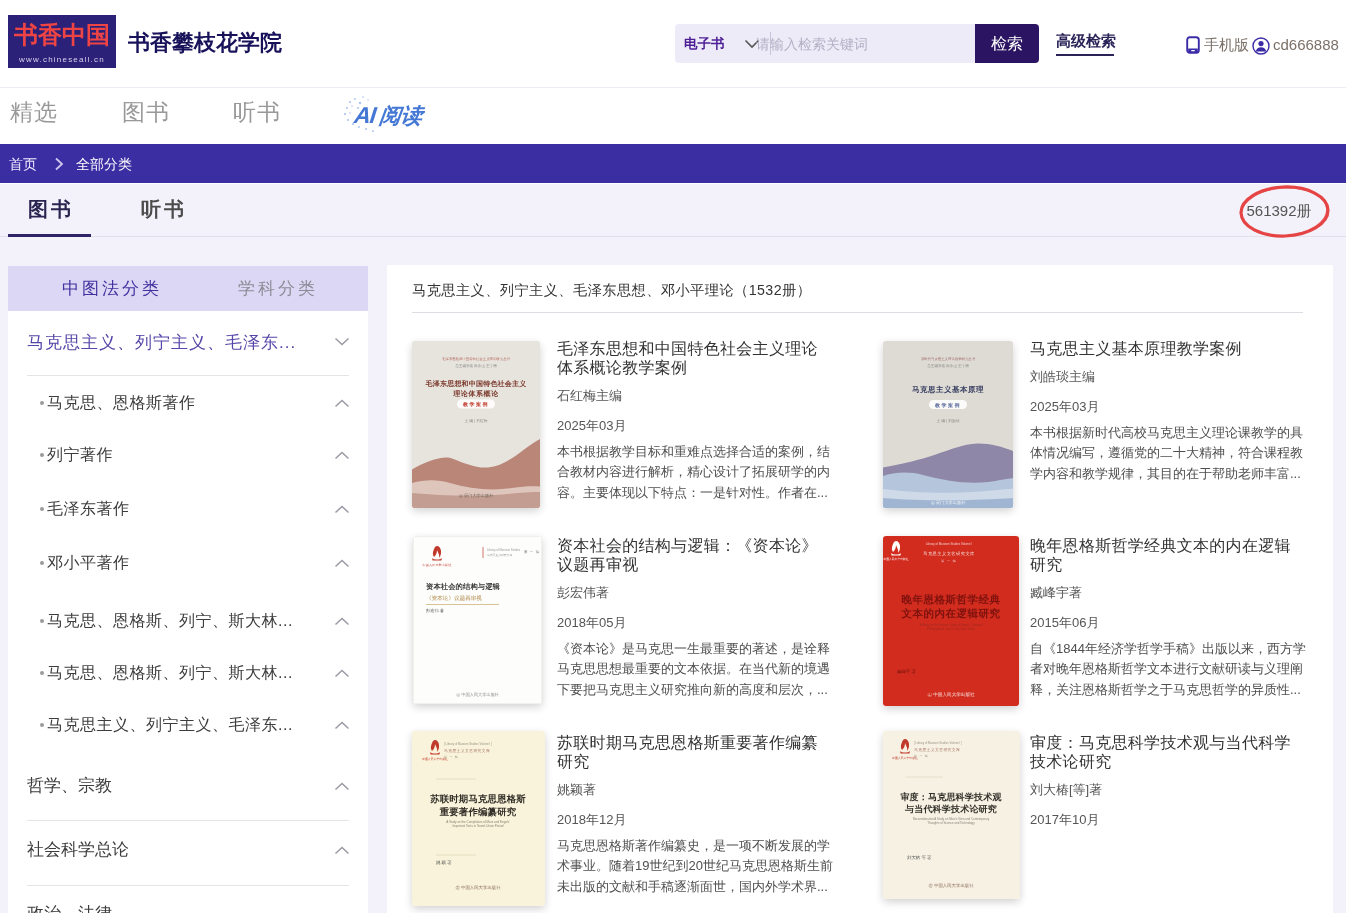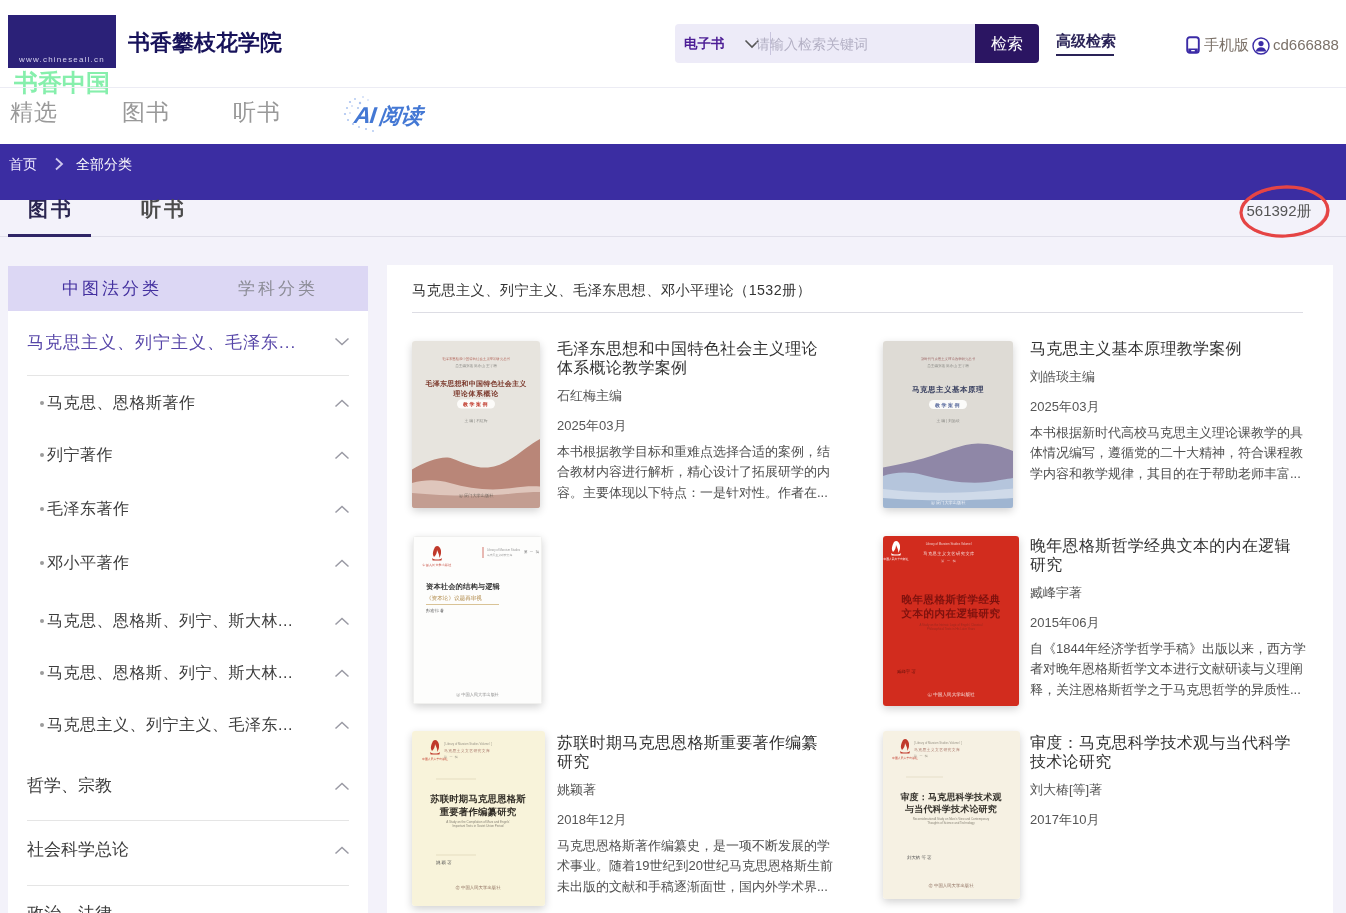--- a/index.html
+++ b/index.html
@@ -15,21 +15,21 @@
 .bs{font-size:13px;line-height:20.3px;color:#4f4f4f;}
 .cover{position:absolute;border-radius:3px;box-shadow:0 3px 8px rgba(0,0,0,0.18);}
 </style>
 </head>
 <body>
 <div id="page">
 
   <div class="abs" style="left:0;top:184px;width:1346px;height:729px;background:#f3f2fa;"></div>
 
   <div class="abs" style="left:8px;top:15px;width:108px;height:53px;background:#2b2178;">
-    <div class="t" style="left:4px;top:3px;width:100px;text-align:center;font-size:24px;line-height:34px;color:#86efac;font-weight:bold;letter-spacing:0px;font-family:'Liberation Serif',serif;margin-top:48px;">书香中国</div>
+    <div class="t" style="left:4px;top:3px;width:100px;text-align:center;font-size:24px;line-height:34px;color:#ef4444;font-weight:bold;letter-spacing:0px;font-family:'Liberation Serif',serif;">书香中国</div>
     <div class="t" style="left:0;top:40px;width:108px;text-align:center;font-size:8px;line-height:10px;color:#d8d4f0;letter-spacing:1.2px;">www.chineseall.cn</div>
   </div>
   <div class="t" style="left:128px;top:29px;font-size:22px;line-height:27px;color:#17125a;font-weight:bold;font-family:'Liberation Serif',serif;">书香攀枝花学院</div>
 
   <div class="abs" style="left:675px;top:24px;width:300px;height:39px;background:#edebf8;border-radius:4px 0 0 4px;"></div>
   <div class="t" style="left:684px;top:34px;font-size:13.5px;line-height:20px;color:#4c1d95;font-weight:bold;">电子书</div>
   <svg class="abs" style="left:744px;top:39px;" width="16" height="10" viewBox="0 0 16 10">
       <path d="M1.5 1.5 L8 8 L14.5 1.5" fill="none" stroke="#555" stroke-width="1.6"></path>
     </svg>
   <div class="abs" style="left:770px;top:32px;width:1px;height:23px;background:#c9c5de;"></div>
@@ -73,21 +73,21 @@
         <circle cx="21" cy="33" r="0.9"></circle>
         <circle cx="28" cy="35" r="1.0"></circle>
       <circle cx="35" cy="37" r="0.9"></circle>
         <circle cx="25" cy="3" r="0.8"></circle>
         <circle cx="30" cy="6" r="0.7"></circle>
     </g>
     <text x="19" y="29" font-family="'Liberation Sans',sans-serif" font-style="italic" font-weight="bold" font-size="23" fill="#4478d4" letter-spacing="-1" transform="skewX(-7)">AI</text>
     <text x="44" y="29" font-family="'Liberation Sans',sans-serif" font-style="italic" font-weight="bold" font-size="21.5" fill="#4478d4" transform="skewX(-7)">阅读</text>
   </svg>
 
-  <div class="abs" style="left:0;top:144px;width:1346px;height:56px;background:#3b2da2;">
+  <div class="abs" style="left:0;top:144px;width:1346px;height:39px;background:#3b2da2;">
     <div class="t" style="left:9px;top:10px;font-size:14px;line-height:20px;color:#efeaff;">首页</div>
     <svg class="abs" style="left:54px;top:13px;" width="10" height="14" viewBox="0 0 10 14">
         <path d="M2 1.5 L8 7 L2 12.5" fill="none" stroke="#cfc8ee" stroke-width="1.8"></path>
       </svg>
     <div class="t" style="left:76px;top:10px;font-size:14px;line-height:20px;color:#fff;">全部分类</div>
   </div>
 
   <div class="t" style="left:28px;top:197px;font-size:20px;line-height:25px;color:#2a2550;font-weight:bold;letter-spacing:3px;font-family:'Liberation Serif',serif;">图书</div>
   <div class="t" style="left:141px;top:197px;font-size:20px;line-height:25px;color:#4b4b4b;font-weight:bold;letter-spacing:3px;font-family:'Liberation Serif',serif;">听书</div>
   <div class="abs" style="left:0;top:236px;width:1346px;height:1px;background:#e0dfea;"></div>
@@ -260,20 +260,26 @@
     <div class="ba">石红梅主编</div>
     <div class="bd">2025年03月</div>
     <div class="bs">本书根据教学目标和重难点选择合适的案例，结<br>合教材内容进行解析，精心设计了拓展研学的内<br>容。主要体现以下特点：一是针对性。作者在...</div>
   </div>
   <div class="abs card" style="left:1030px;top:339px;width:290px;">
     <div class="bt">马克思主义基本原理教学案例</div>
     <div class="ba">刘皓琰主编</div>
     <div class="bd">2025年03月</div>
     <div class="bs">本书根据新时代高校马克思主义理论课教学的具<br>体情况编写，遵循党的二十大精神，符合课程教<br>学内容和教学规律，其目的在于帮助老师丰富...</div>
   </div>
+  <div class="abs card" style="left:557px;top:536px;width:290px;">
+    <div class="bt">资本社会的结构与逻辑：《资本论》<br>议题再审视</div>
+    <div class="ba">彭宏伟著</div>
+    <div class="bd">2018年05月</div>
+    <div class="bs">《资本论》是马克思一生最重要的著述，是诠释<br>马克思思想最重要的文本依据。在当代新的境遇<br>下要把马克思主义研究推向新的高度和层次，...</div>
+  </div>
   <div class="abs card" style="left:1030px;top:536px;width:290px;">
     <div class="bt">晚年恩格斯哲学经典文本的内在逻辑<br>研究</div>
     <div class="ba">臧峰宇著</div>
     <div class="bd">2015年06月</div>
     <div class="bs">自《1844年经济学哲学手稿》出版以来，西方学<br>者对晚年恩格斯哲学文本进行文献研读与义理阐<br>释，关注恩格斯哲学之于马克思哲学的异质性...</div>
   </div>
   <div class="abs card" style="left:557px;top:733px;width:290px;">
     <div class="bt">苏联时期马克思恩格斯重要著作编纂<br>研究</div>
     <div class="ba">姚颖著</div>
     <div class="bd">2018年12月</div>

